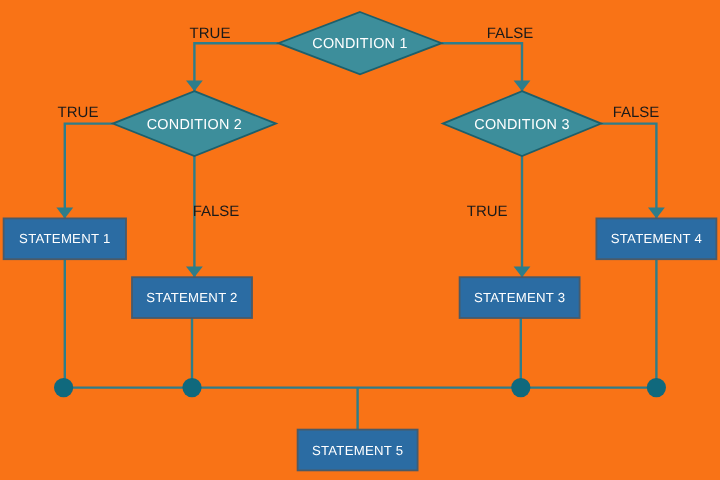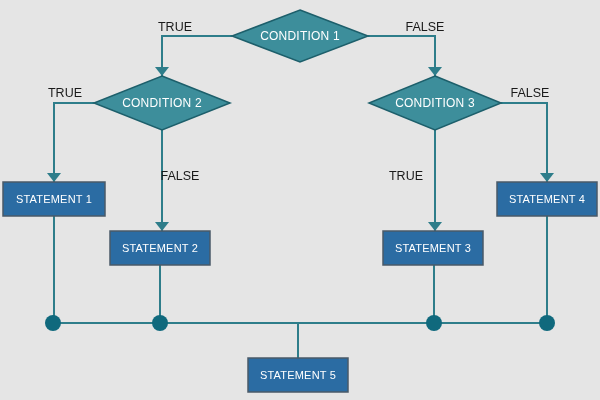--- a/index.html
+++ b/index.html
@@ -10,21 +10,21 @@
   body {
     width: 600px;
     height: 400px;
     overflow: hidden;
     font-family: "Liberation Sans", sans-serif;
   }
   #flowchart-root {
     position: relative;
     width: 600px;
     height: 400px;
-    background: #e5e5e5;
+    background: #f97316;
   }
   svg.diagram {
     display: block;
     width: 600px;
     height: 400px;
   }
   .edge-line {
     stroke: #2e7d8a;
     stroke-width: 2;
     fill: none;

